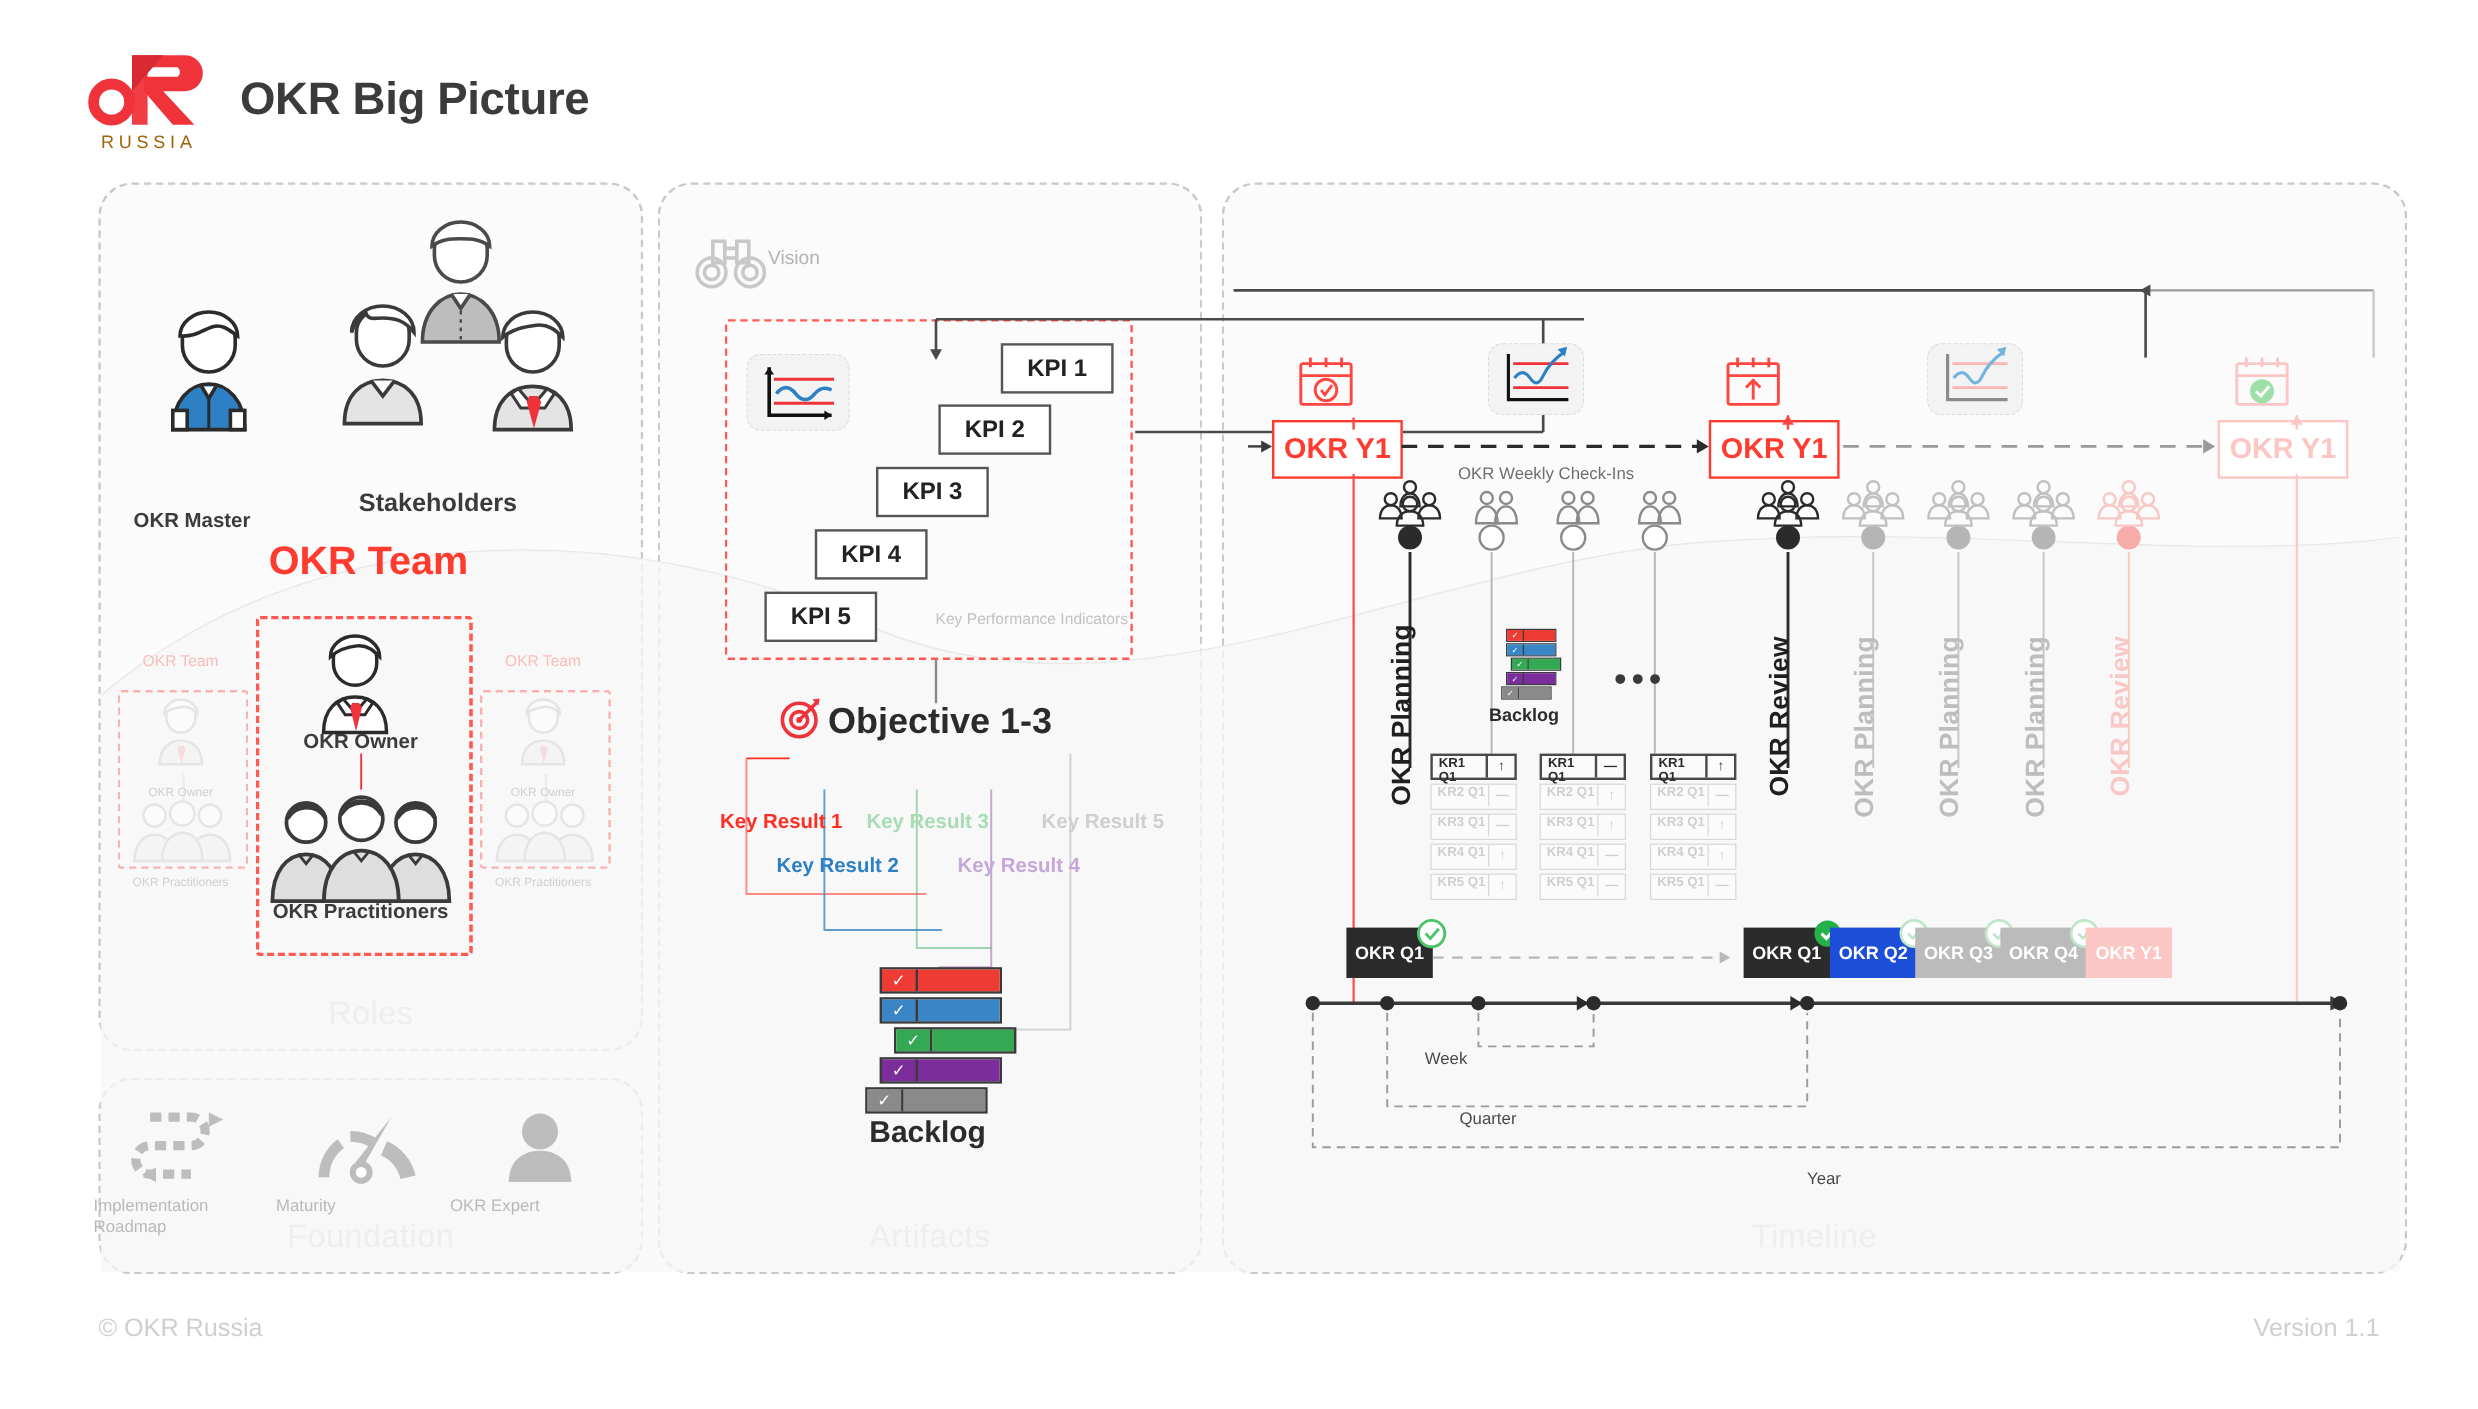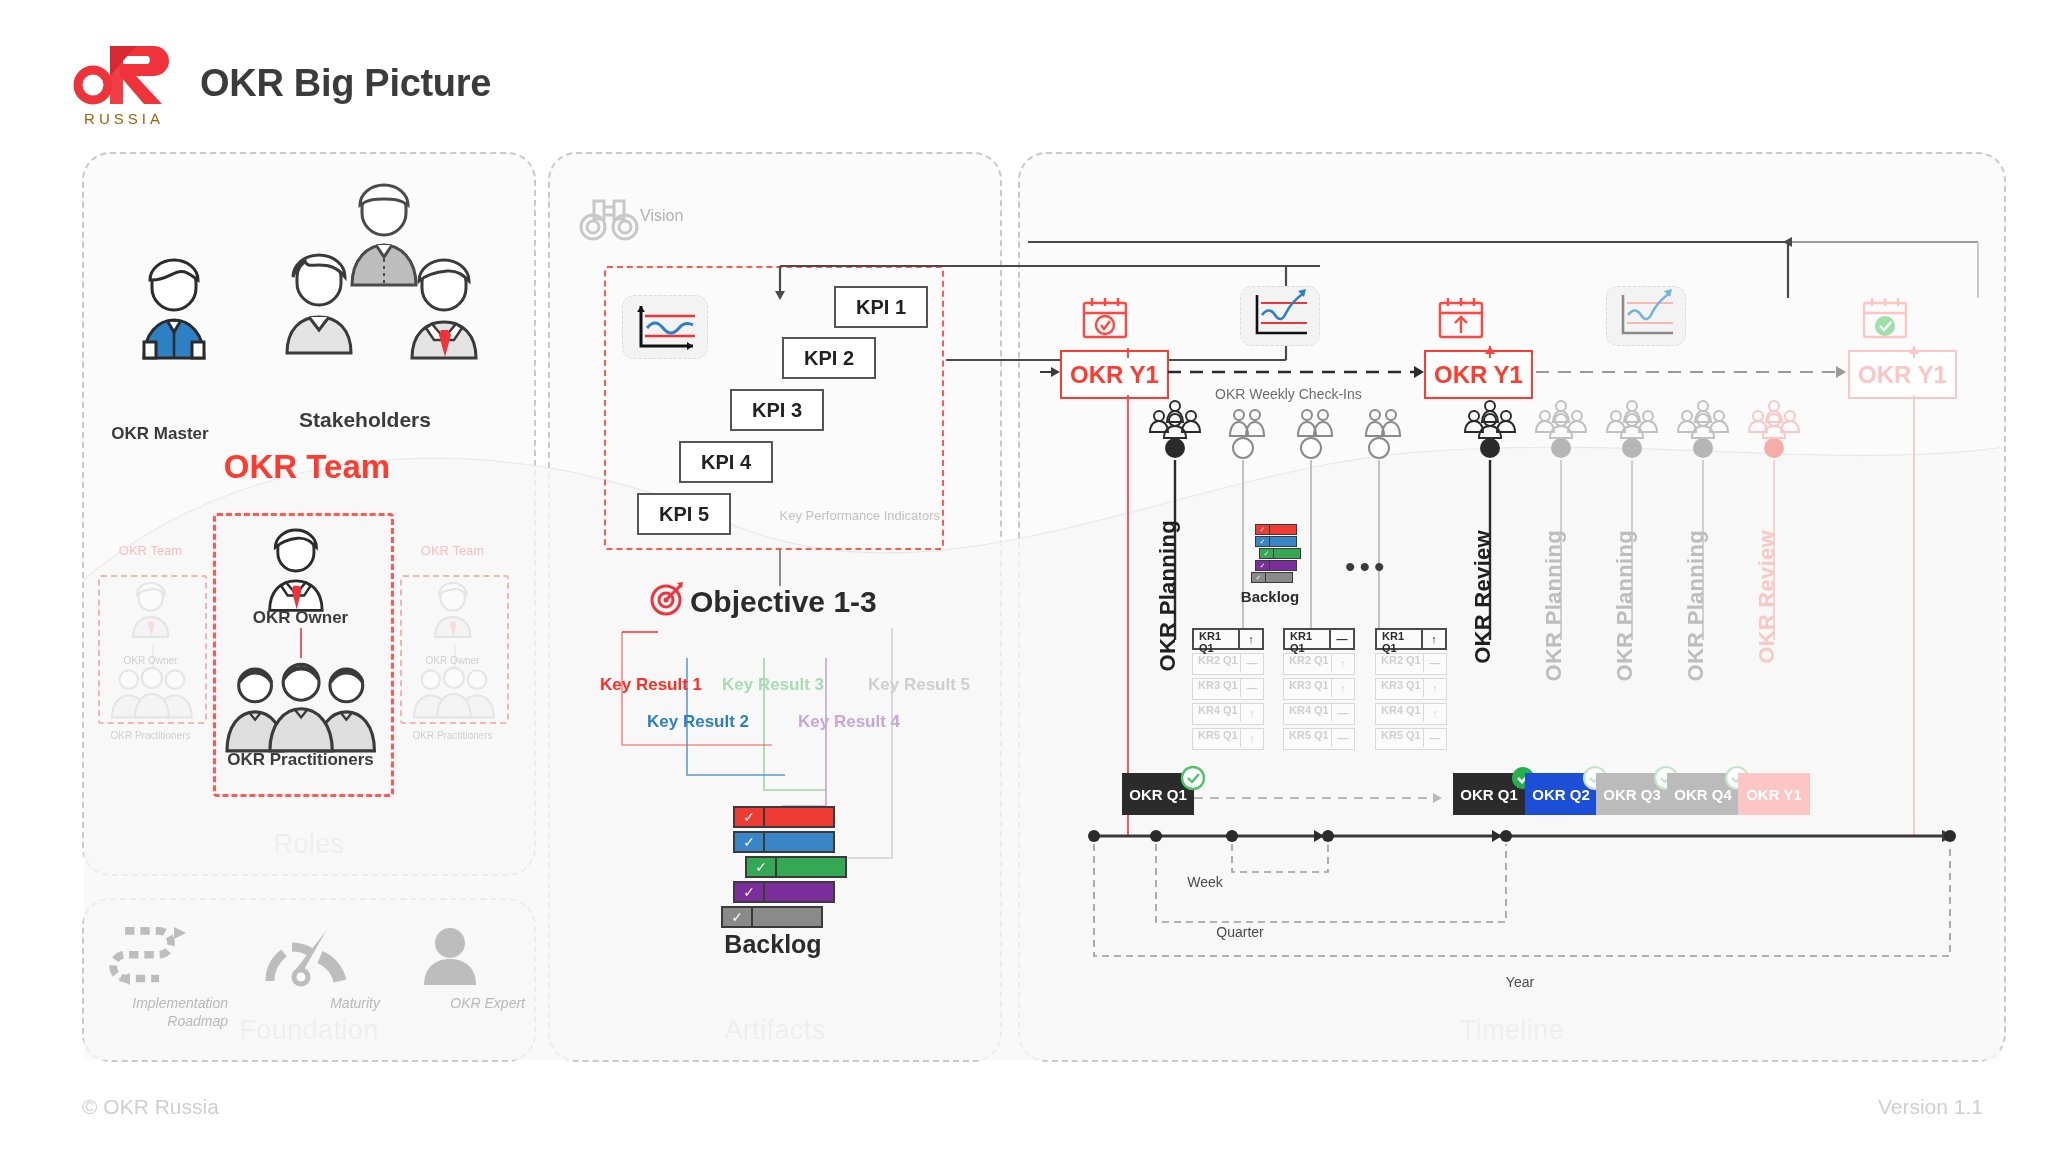--- a/index.html
+++ b/index.html
@@ -30,21 +30,21 @@
   .ghost-label{color:#f9bdbb;text-align:center;}
   #ghostA{left:98px;top:575px;width:105px;height:145px;}
   #ghostB{left:400px;top:575px;width:105px;height:145px;}
   #ghost-team-A{left:98px;top:543px;width:105px;font-size:13px;}
   #ghost-team-B{left:400px;top:543px;width:105px;font-size:13px;}
   #main-role-box{left:213px;top:513px;width:175px;height:278px;border:3px dashed #ff5a52;border-radius:4px;}
   #okr-owner-label{left:213px;top:608px;width:175px;}
   #okr-practitioners-label{left:203px;top:750px;width:195px;}
   .tiny-ghost-label{font-size:10px;color:#cfcfcf;text-align:center;}
   
-  .found-item{position:absolute;width:150px;text-align:right;font-style:italic;}
+  .found-item{position:absolute;width:150px;text-align:left;}
   .found-text{font-size:14px;color:#b9b9b9;line-height:1.25;margin-top:4px;}
   
   #vision-label{left:640px;top:207px;font-size:16px;color:#b3b3b3;font-weight:normal;}
   #kpi-box{left:604px;top:266px;width:336px;height:280px;border:2px dashed #ff5a52;border-radius:3px;}
   #kpi-caption{left:760px;top:508px;width:180px;text-align:right;font-size:13px;color:#c2c2c2;}
   .kpi-chip{position:absolute;border:2px solid #555;background:#fff;color:#222;
             font-size:20px;font-weight:bold;display:flex;align-items:center;justify-content:center;
             width:90px;height:38px;}
   #obj-title{left:690px;top:585px;font-size:30px;font-weight:bold;color:#2b2b2b;}
   .kr-label{position:absolute;font-size:17px;font-weight:bold;white-space:nowrap;}

